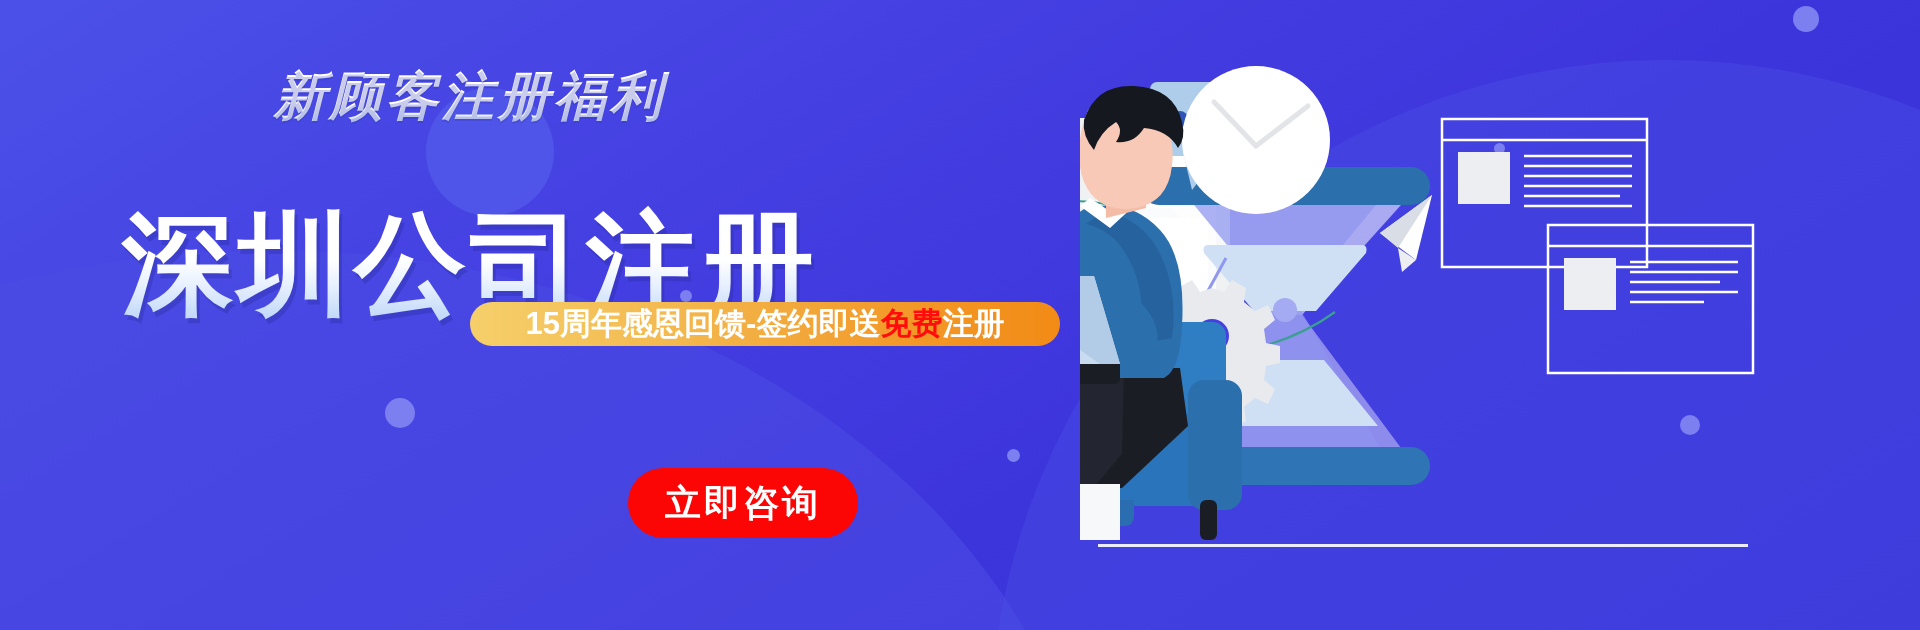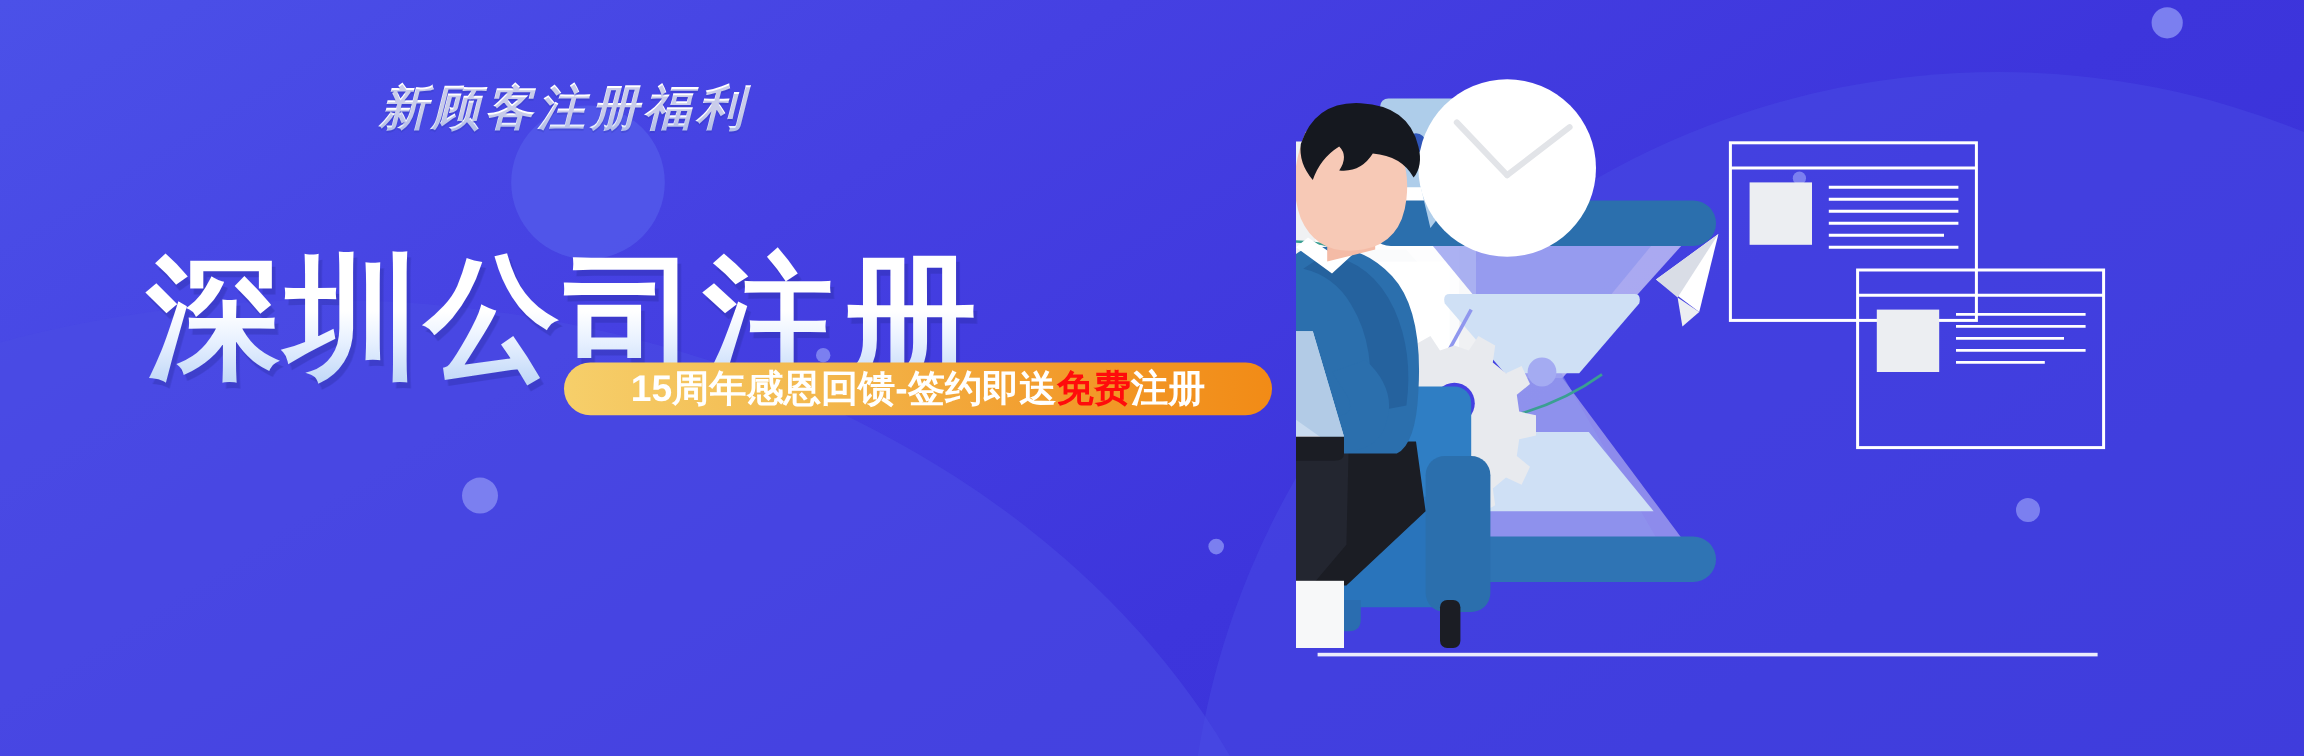--- a/index.html
+++ b/index.html
@@ -25,21 +25,21 @@
   .dot{position:absolute;border-radius:50%;}
   .dot-lilac{background:#7b7ff0;}
   .dot-yellow{background:#f1c14c;}
   .ground-line{
     position:absolute;left:1098px;top:544px;width:650px;height:3px;background:#ffffff;opacity:.9;
   }
   
   .copy{position:absolute;left:0;top:0;width:1100px;height:630px;}
   .eyebrow{
     position:absolute;left:0;right:160px;top:62px;text-align:center;
-    font-size:40px;font-weight:bold;font-style:italic;letter-spacing:4px;
+    font-size:52px;font-weight:bold;font-style:italic;letter-spacing:4px;
     color:#ffffff;
     background:linear-gradient(180deg,#ffffff 0%,#ffffff 58%,#cfe0fb 100%);
     -webkit-background-clip:text;background-clip:text;-webkit-text-fill-color:transparent;
     text-shadow:0 2px 0 rgba(40,50,170,.25);
     white-space:nowrap;
   }
   .headline{
     position:absolute;left:0;right:160px;top:128px;text-align:center;
     font-size:112px;font-weight:bold;letter-spacing:4px;line-height:1.1;
     background:linear-gradient(180deg,#ffffff 0%,#ffffff 46%,#e8f1ff 66%,#b9d3f6 100%);
@@ -255,15 +255,18 @@
 
     <div class="eyebrow">新顾客注册福利</div>
 
     <h1 class="headline">深圳公司注册</h1>
 
     <div class="pill">
       <div class="pill-text"><span>15周年感恩回馈-签约即送</span><span class="hi">免费</span><span>注册</span></div>
     </div>
 
 
+    <button class="cta">
+      <span class="cta-label">立即咨询</span>
+    </button>
 
   </div>
 </div>
 
 </body></html>

